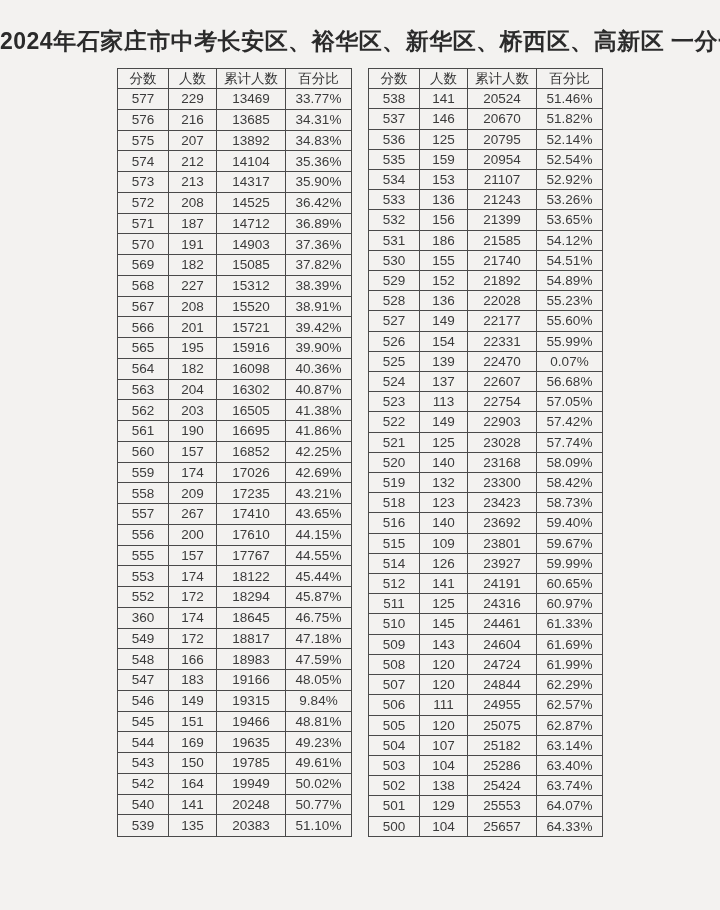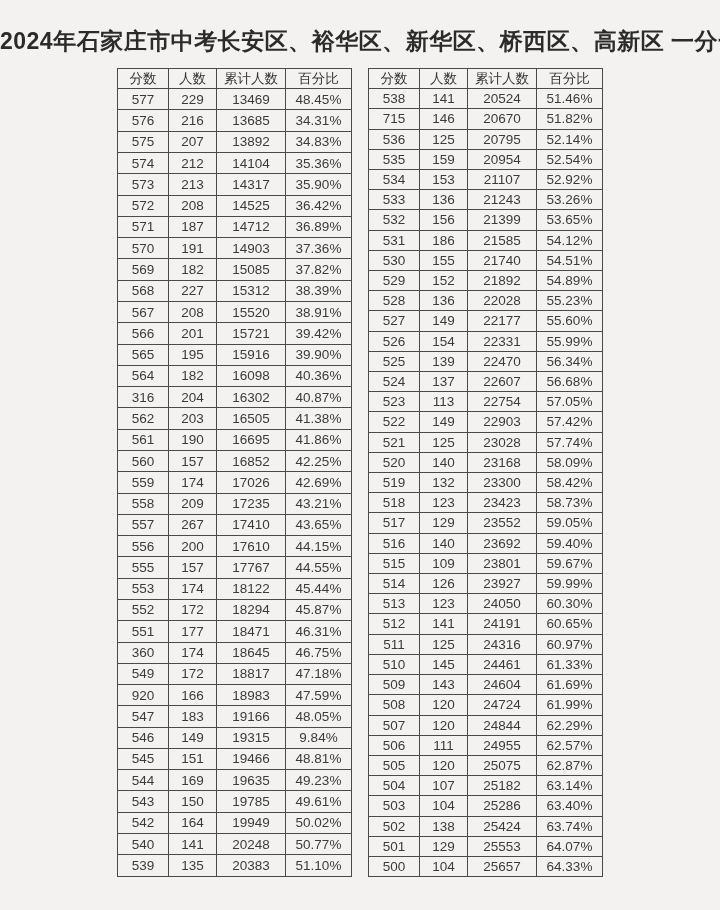--- a/index.html
+++ b/index.html
@@ -75,21 +75,21 @@
             <th>人数</th>
             <th>累计人数</th>
             <th>百分比</th>
           </tr>
       </thead>
       <tbody>
           <tr>
             <td>577</td>
             <td>229</td>
             <td>13469</td>
-            <td>48.45%</td>
+            <td>33.77%</td>
           </tr>
           <tr>
             <td>576</td>
             <td>216</td>
             <td>13685</td>
             <td>34.31%</td>
           </tr>
           <tr>
             <td>575</td>
             <td>207</td>
@@ -156,21 +156,21 @@
             <td>15916</td>
             <td>39.90%</td>
           </tr>
           <tr>
             <td>564</td>
             <td>182</td>
             <td>16098</td>
             <td>40.36%</td>
           </tr>
           <tr>
-            <td>316</td>
+            <td>563</td>
             <td>204</td>
             <td>16302</td>
             <td>40.87%</td>
           </tr>
           <tr>
             <td>562</td>
             <td>203</td>
             <td>16505</td>
             <td>41.38%</td>
           </tr>
@@ -222,39 +222,33 @@
             <td>18122</td>
             <td>45.44%</td>
           </tr>
           <tr>
             <td>552</td>
             <td>172</td>
             <td>18294</td>
             <td>45.87%</td>
           </tr>
           <tr>
-            <td>551</td>
-            <td>177</td>
-            <td>18471</td>
-            <td>46.31%</td>
-          </tr>
-          <tr>
             <td>360</td>
             <td>174</td>
             <td>18645</td>
             <td>46.75%</td>
           </tr>
           <tr>
             <td>549</td>
             <td>172</td>
             <td>18817</td>
             <td>47.18%</td>
           </tr>
           <tr>
-            <td>920</td>
+            <td>548</td>
             <td>166</td>
             <td>18983</td>
             <td>47.59%</td>
           </tr>
           <tr>
             <td>547</td>
             <td>183</td>
             <td>19166</td>
             <td>48.05%</td>
           </tr>
@@ -313,21 +307,21 @@
           </tr>
       </thead>
       <tbody>
           <tr>
             <td>538</td>
             <td>141</td>
             <td>20524</td>
             <td>51.46%</td>
           </tr>
           <tr>
-            <td>715</td>
+            <td>537</td>
             <td>146</td>
             <td>20670</td>
             <td>51.82%</td>
           </tr>
           <tr>
             <td>536</td>
             <td>125</td>
             <td>20795</td>
             <td>52.14%</td>
           </tr>
@@ -388,21 +382,21 @@
           <tr>
             <td>526</td>
             <td>154</td>
             <td>22331</td>
             <td>55.99%</td>
           </tr>
           <tr>
             <td>525</td>
             <td>139</td>
             <td>22470</td>
-            <td>56.34%</td>
+            <td>0.07%</td>
           </tr>
           <tr>
             <td>524</td>
             <td>137</td>
             <td>22607</td>
             <td>56.68%</td>
           </tr>
           <tr>
             <td>523</td>
             <td>113</td>
@@ -433,48 +427,36 @@
             <td>23300</td>
             <td>58.42%</td>
           </tr>
           <tr>
             <td>518</td>
             <td>123</td>
             <td>23423</td>
             <td>58.73%</td>
           </tr>
           <tr>
-            <td>517</td>
-            <td>129</td>
-            <td>23552</td>
-            <td>59.05%</td>
-          </tr>
-          <tr>
             <td>516</td>
             <td>140</td>
             <td>23692</td>
             <td>59.40%</td>
           </tr>
           <tr>
             <td>515</td>
             <td>109</td>
             <td>23801</td>
             <td>59.67%</td>
           </tr>
           <tr>
             <td>514</td>
             <td>126</td>
             <td>23927</td>
             <td>59.99%</td>
-          </tr>
-          <tr>
-            <td>513</td>
-            <td>123</td>
-            <td>24050</td>
-            <td>60.30%</td>
           </tr>
           <tr>
             <td>512</td>
             <td>141</td>
             <td>24191</td>
             <td>60.65%</td>
           </tr>
           <tr>
             <td>511</td>
             <td>125</td>

